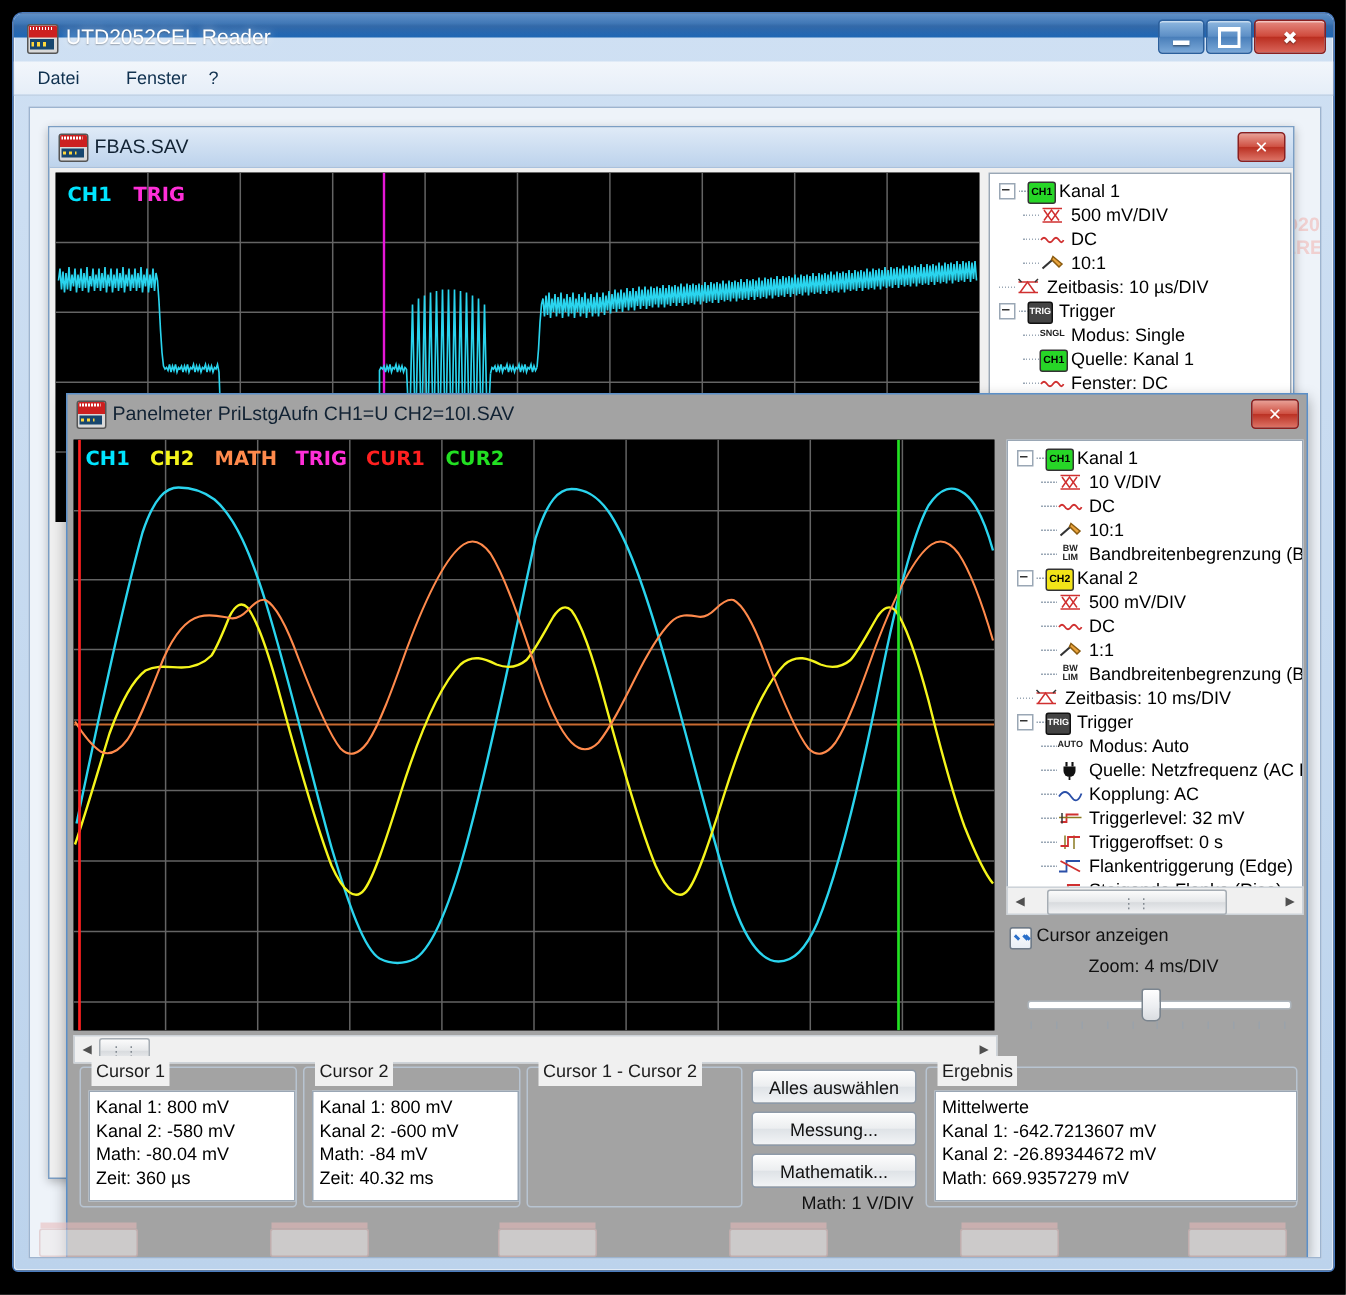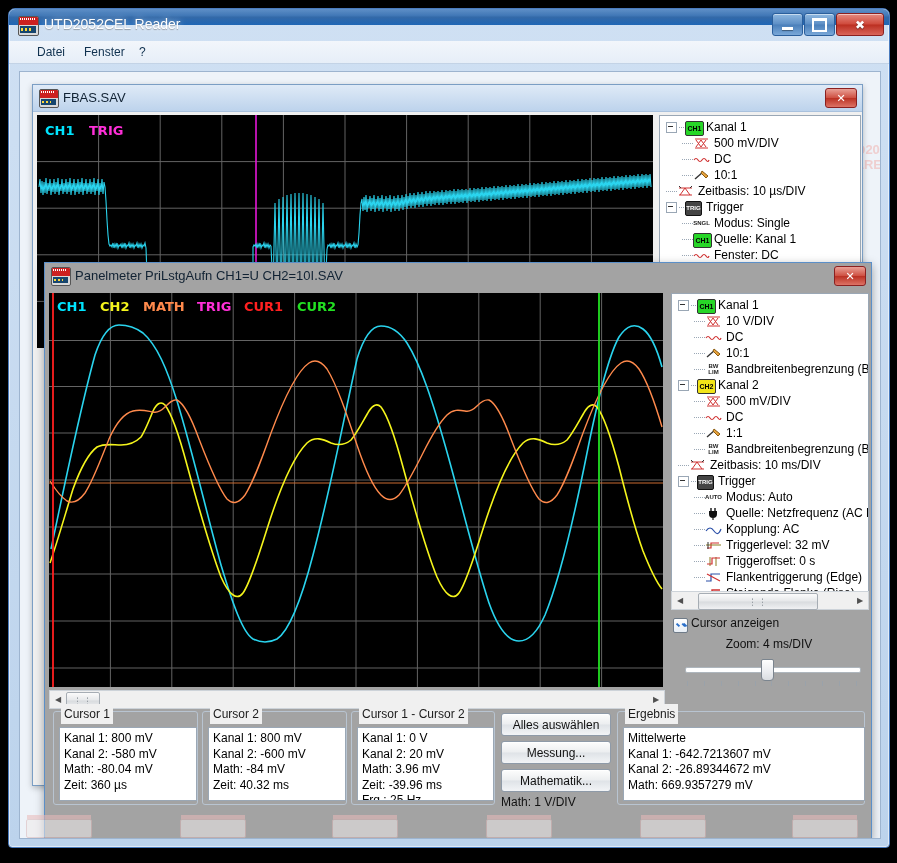--- a/index.html
+++ b/index.html
@@ -151,21 +151,21 @@
       <div class="wbtn">
           <div class="max"></div>
         </div>
       <div class="wbtn close">
           <span class="g">✖</span>
         </div>
     </div>
   </div>
 
   <div id="menubar">
-    <div class="mi" style="left:28px">Datei</div>
+    <div class="mi" style="left:16px">Datei</div>
     <div class="mi" style="left:75px">Fenster</div>
     <div class="mi" style="left:130px">?</div>
   </div>
 
   <div id="mdi">
 
     <div style="position:absolute;right:0;top:70px;width:24px;height:60px;color:#f0c9c9;
                 font-size:13px;font-weight:bold;line-height:15px;font-family:'Liberation Sans',sans-serif;
                 opacity:.85;white-space:pre;">D20
 LRE</div>
@@ -662,32 +662,25 @@
       <div class="fieldbox" id="c2box" style="left:163px;top:464px;width:128px;height:66px;">
           <div class="textline">Kanal 1: 800 mV</div>
           <div class="textline">Kanal 2: -600 mV</div>
           <div class="textline">Math: -84 mV</div>
           <div class="textline">Zeit: 40.32 ms</div>
         </div>
 
       <div class="grp" style="left:306px;top:448px;width:142px;height:92px;">
         <div class="gtitle">Cursor 1 - Cursor 2</div>
       </div>
-      <div class="fieldbox" id="cdbox" style="left:312px;top:464px;width:127px;height:66px;">
-          <div class="textline">Kanal 1: 0 V</div>
-          <div class="textline">Kanal 2: 20 mV</div>
-          <div class="textline">Math: 3.96 mV</div>
-          <div class="textline">Zeit: -39.96 ms</div>
-          <div class="textline">Frq.: 25 Hz</div>
-        </div>
 
       <div class="btn" style="left:456px;top:450px;width:108px;height:21px;">Alles auswählen</div>
       <div class="btn" style="left:456px;top:478px;width:108px;height:21px;">Messung...</div>
       <div class="btn" style="left:456px;top:506px;width:108px;height:21px;">Mathematik...</div>
-      <div style="position:absolute;left:456px;top:532px;width:108px;text-align:left;font-size:12px;color:#111;">Math: 1 V/DIV</div>
+      <div style="position:absolute;left:456px;top:532px;width:108px;text-align:right;font-size:12px;color:#111;">Math: 1 V/DIV</div>
 
       <div class="grp" style="left:572px;top:448px;width:246px;height:92px;">
         <div class="gtitle">Ergebnis</div>
       </div>
       <div class="fieldbox" id="resbox" style="left:578px;top:464px;width:232px;height:66px;">
           <div class="textline">Mittelwerte</div>
           <div class="textline">Kanal 1: -642.7213607 mV</div>
           <div class="textline">Kanal 2: -26.89344672 mV</div>
           <div class="textline">Math: 669.9357279 mV</div>
         </div>

